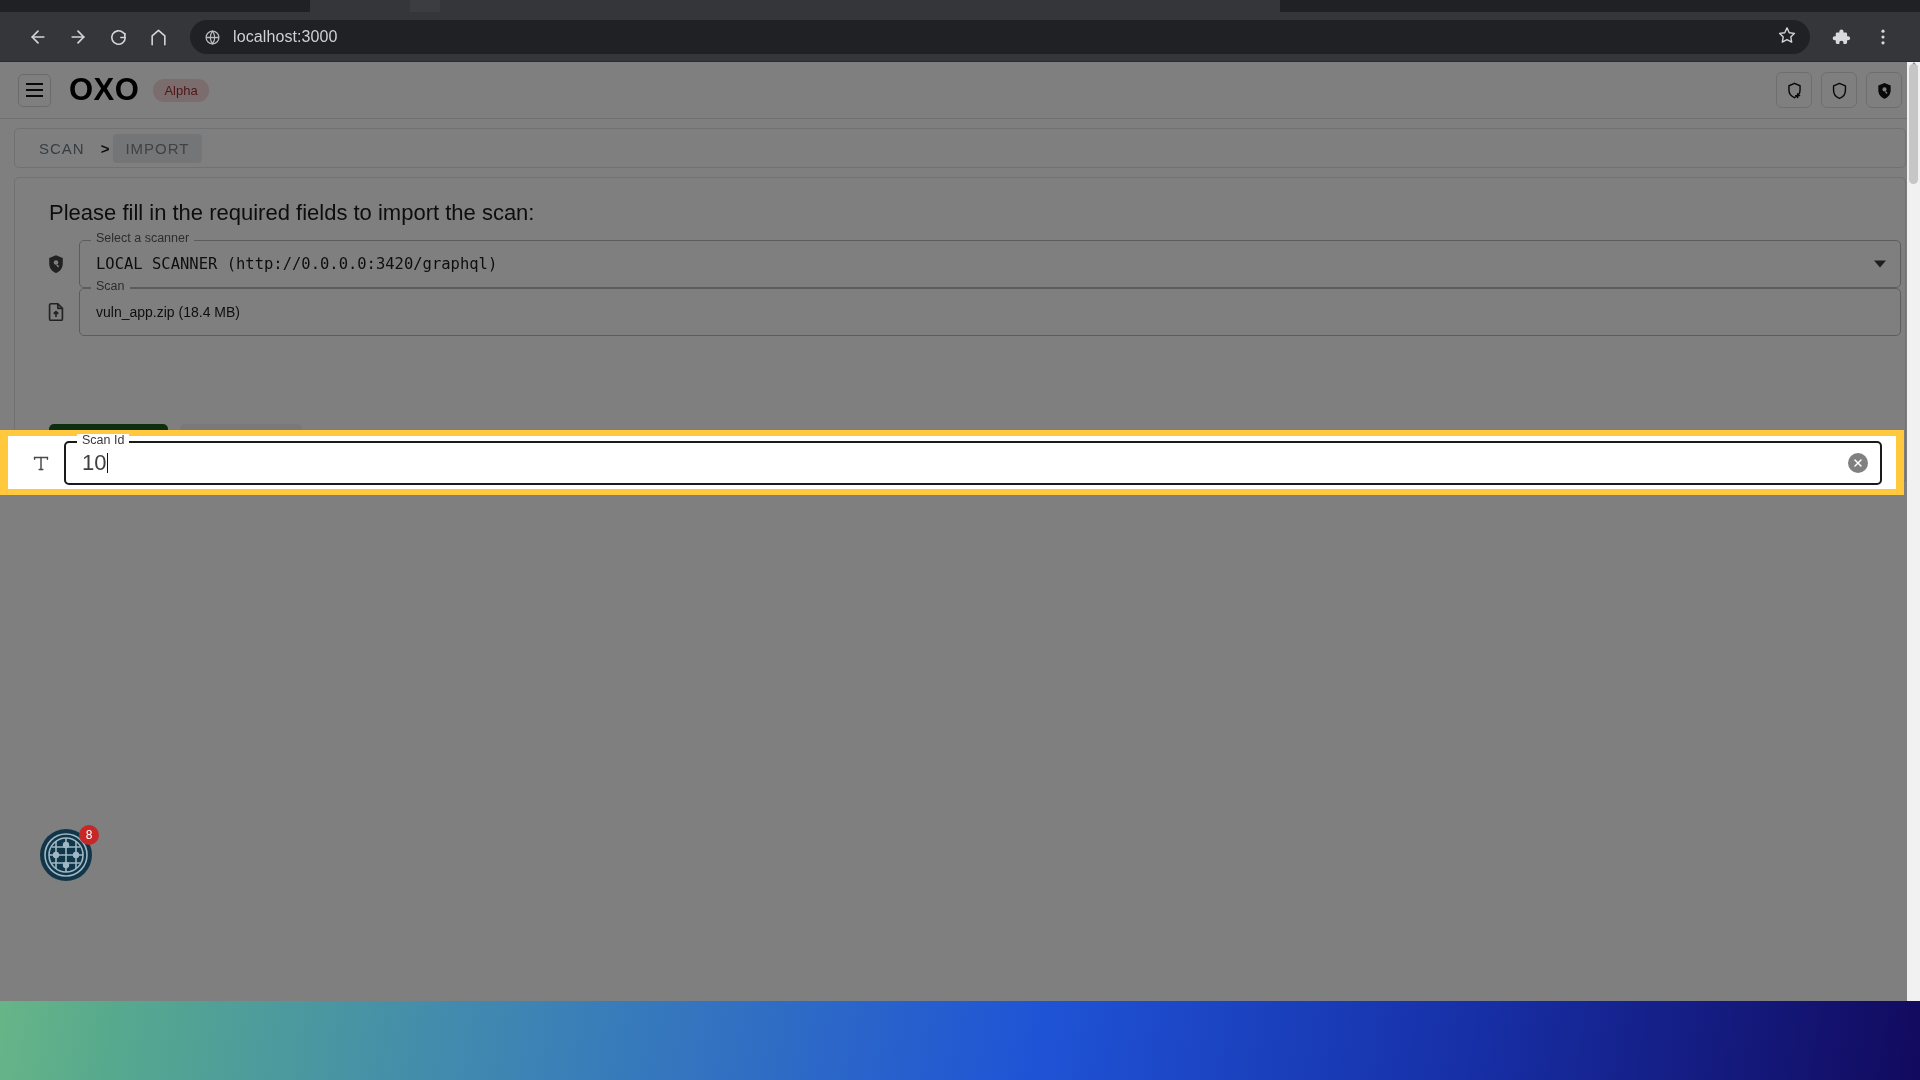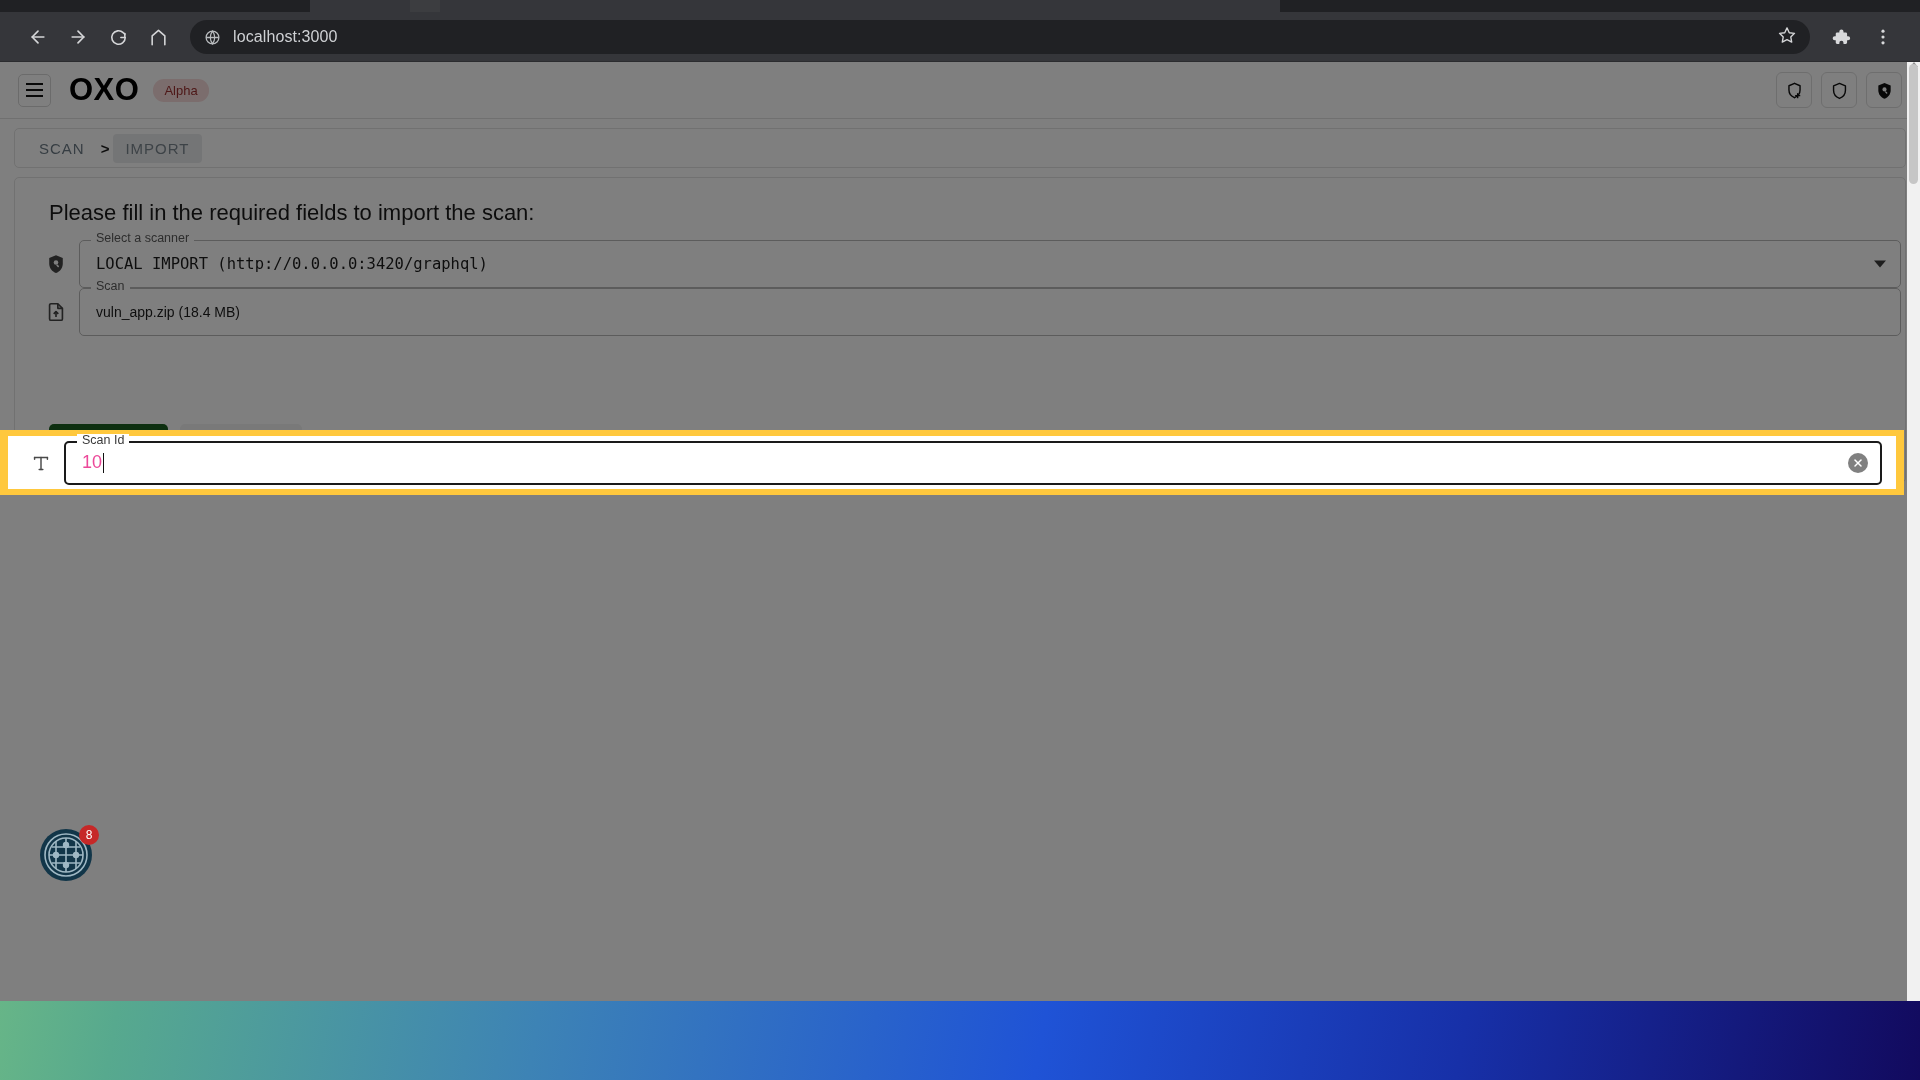--- a/index.html
+++ b/index.html
@@ -173,21 +173,21 @@
   #scanid-inner {
     background: #fff; flex: 1; height: 100%;
     display: flex; align-items: center; padding-left: 10px;
   }
   #scanid-field {
     position: relative; flex: 1; height: 44px; margin-right: 14px;
     border: 2px solid #1a1a1a; border-radius: 5px;
     display: flex; align-items: center; padding: 0 16px;
   }
   #scanid-field .mui-legend { color:#3a3a3a; font-size:12.5px; }
-  #scanid-value { font-size: 18px; color: #ec4899; }
+  #scanid-value { font-size: 22px; color: #404040; }
   .caret {
     display:inline-block; width:1px; height:20px; background:#111;
     margin-left:1px; vertical-align:-3px;
   }
   #clear-btn {
     position: absolute; right: 12px; top: 50%; transform: translateY(-50%);
     width: 20px; height: 20px; border-radius: 50%; background: #808080;
     display: flex; align-items: center; justify-content: center;
   }
 
@@ -347,21 +347,21 @@
       <div class="field-row">
         <div class="field-icon">
           <svg width="22" height="22" viewBox="0 0 24 24" fill="currentColor">
               <path d="M12 2.4L4.6 5.5v6c0 5 3.2 9 7.4 10.3 4.2-1.3 7.4-5.3 7.4-10.3v-6z"></path>
               <circle cx="12" cy="10.4" r="2.5" fill="#fff"></circle>
               <rect x="13.2" y="12.2" width="3.4" height="1.7" rx=".85" transform="rotate(45 13.2 12.2)" fill="#fff"></rect>
             </svg>
         </div>
         <div class="mui-field">
           <span class="mui-legend">Select a scanner</span>
-          <span class="mui-value mono">LOCAL IMPORT (http://0.0.0.0:3420/graphql)</span>
+          <span class="mui-value mono">LOCAL SCANNER (http://0.0.0.0:3420/graphql)</span>
           <span class="dropdown-arrow"></span>
         </div>
       </div>
 
       <div class="field-row">
         <div class="field-icon">
           <svg width="22" height="22" viewBox="0 0 24 24" fill="none" stroke="currentColor" stroke-width="1.8" stroke-linejoin="round">
               <path d="M14 3H6.5A1.5 1.5 0 0 0 5 4.5v15A1.5 1.5 0 0 0 6.5 21h11a1.5 1.5 0 0 0 1.5-1.5V8z"></path>
               <polyline points="14 3 14 8 19 8"></polyline>
               <line x1="12" y1="17.5" x2="12" y2="11.5"></line>

